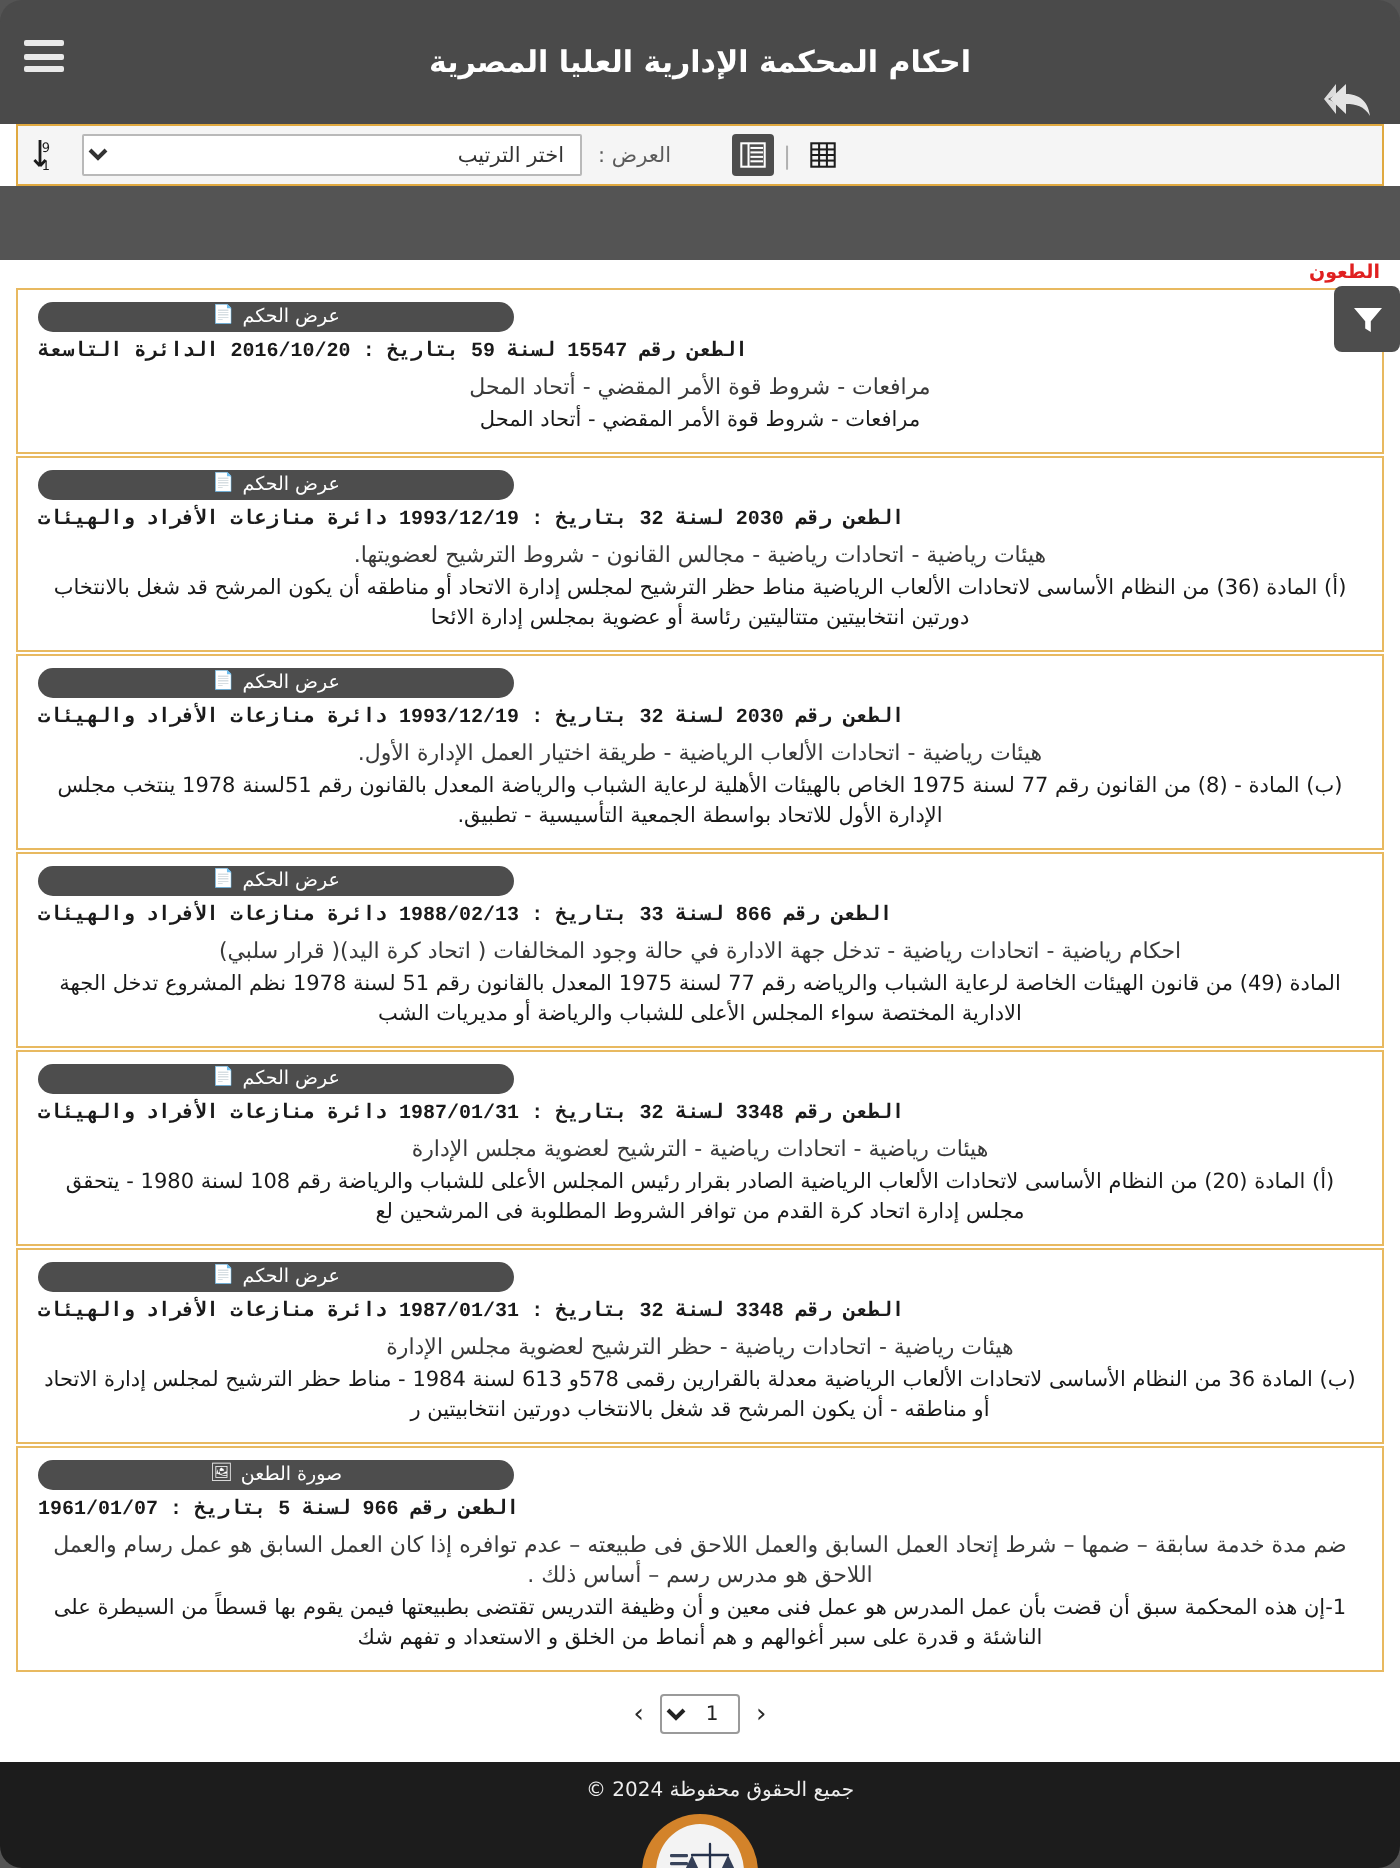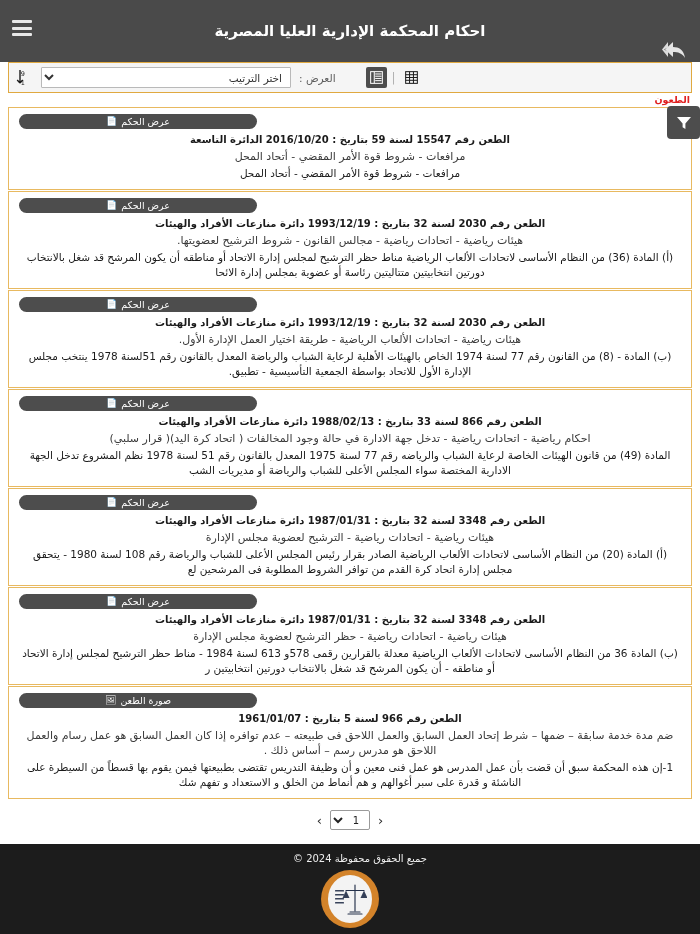--- a/index.html
+++ b/index.html
@@ -10,20 +10,21 @@
     background: #545454;
     font-family: "DejaVu Sans", "Liberation Sans", sans-serif;
   }
 
   #app {
     position: relative;
     width: 700px;
     height: 934px;
     overflow: hidden;
     background: #545454;
+    border-radius: 11px;
   }
 
   
   .header {
     position: relative;
     height: 62px;
     background: #4a4a4a;
     display: flex;
     align-items: center;
     justify-content: center;
@@ -146,20 +147,21 @@
     padding: 0 8px 0 8px;
     min-height: 660px;
   }
   .section-label {
     color: #e02020;
     font-size: 9.5px;
     font-weight: bold;
     text-align: right;
     padding: 1px 2px 2px 0;
     line-height: 11px;
+    margin-top: 37px;
   }
 
   .filter-fab {
     position: absolute;
     inset-inline-start: 0px;
     top: 13px;
     width: 33px;
     height: 33px;
     background: #4d4d4d;
     border-radius: 4px;
@@ -202,24 +204,25 @@
     gap: 4px;
     flex-direction: row-reverse;
     cursor: pointer;
     user-select: none;
   }
   .ribbon .doc-ico { font-size: 9px; line-height: 1; }
   .card-meta {
     font-size: 10px;
     font-weight: bold;
     color: #1a1a1a;
-    text-align: center;
+    text-align: left;
     margin-top: 4px;
     line-height: 14px;
     direction: rtl;
+    font-family: Liberation Mono, monospace;
   }
   .card-subject {
     font-size: 11px;
     color: #3a3a3a;
     text-align: center;
     margin-top: 2px;
     line-height: 15px;
     direction: rtl;
   }
   .card-body {
@@ -398,21 +401,21 @@
 
     <div class="card">
       <div class="ribbon-row">
         <div class="ribbon">
           <span class="doc-ico">📄</span>
           <span>عرض الحكم</span>
         </div>
       </div>
       <div class="card-meta">الطعن رقم 2030 لسنة 32 بتاريخ : 1993/12/19 دائرة منازعات الأفراد والهيئات</div>
       <div class="card-subject">هيئات رياضية - اتحادات الألعاب الرياضية - طريقة اختيار العمل الإدارة الأول.</div>
-      <div class="card-body">(ب) المادة - (8) من القانون رقم 77 لسنة 1974 الخاص بالهيئات الأهلية لرعاية الشباب والرياضة المعدل بالقانون رقم 51لسنة 1978 ينتخب مجلس الإدارة الأول للاتحاد بواسطة الجمعية التأسيسية - تطبيق.</div>
+      <div class="card-body">(ب) المادة - (8) من القانون رقم 77 لسنة 1975 الخاص بالهيئات الأهلية لرعاية الشباب والرياضة المعدل بالقانون رقم 51لسنة 1978 ينتخب مجلس الإدارة الأول للاتحاد بواسطة الجمعية التأسيسية - تطبيق.</div>
     </div>
 
     <div class="card">
       <div class="ribbon-row">
         <div class="ribbon">
           <span class="doc-ico">📄</span>
           <span>عرض الحكم</span>
         </div>
       </div>
       <div class="card-meta">الطعن رقم 866 لسنة 33 بتاريخ : 1988/02/13 دائرة منازعات الأفراد والهيئات</div>

